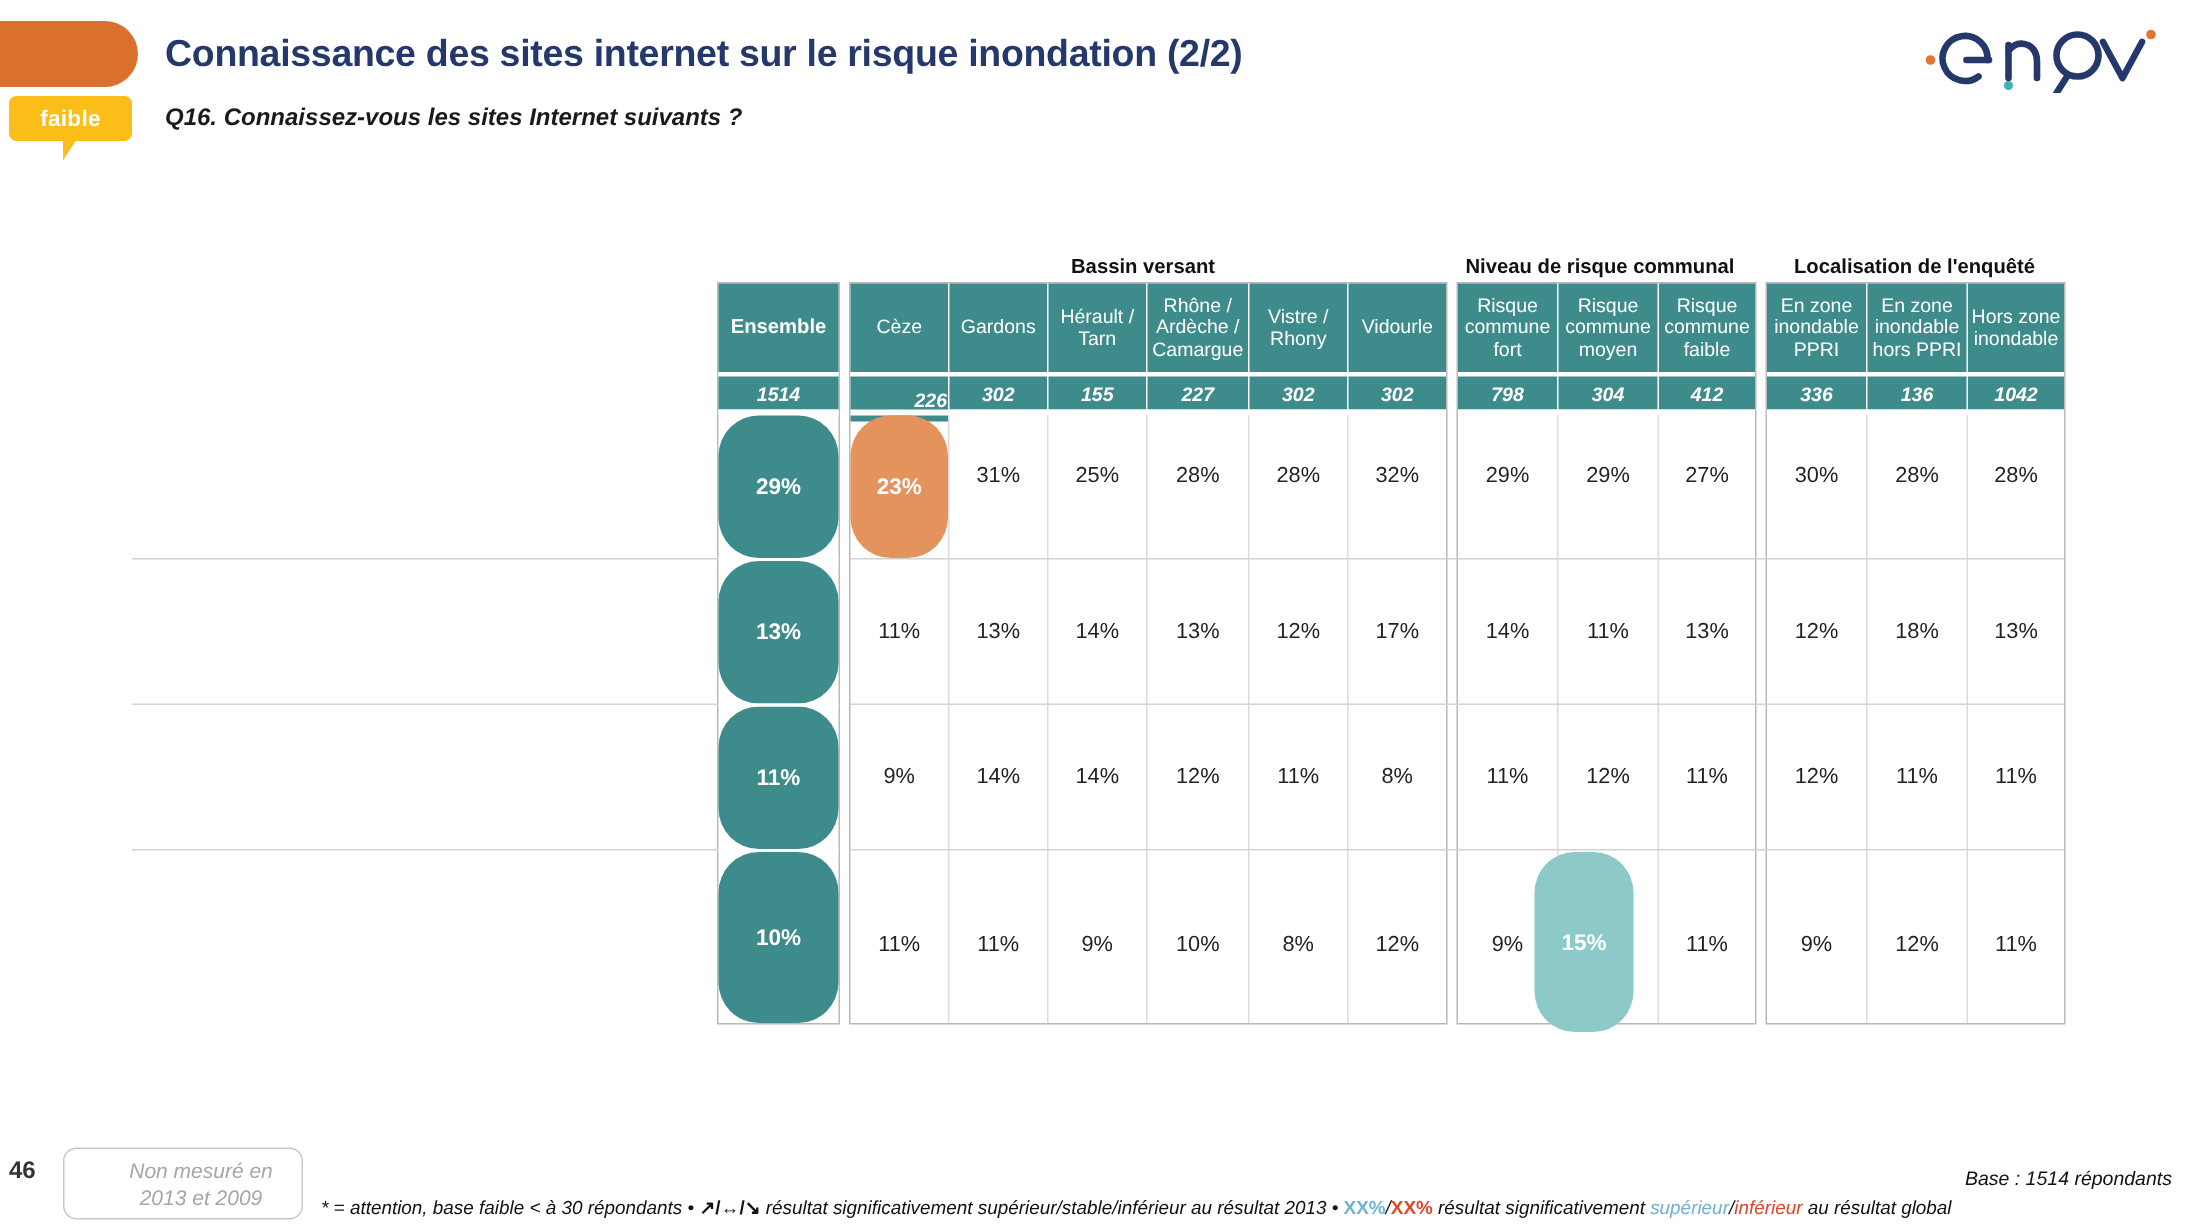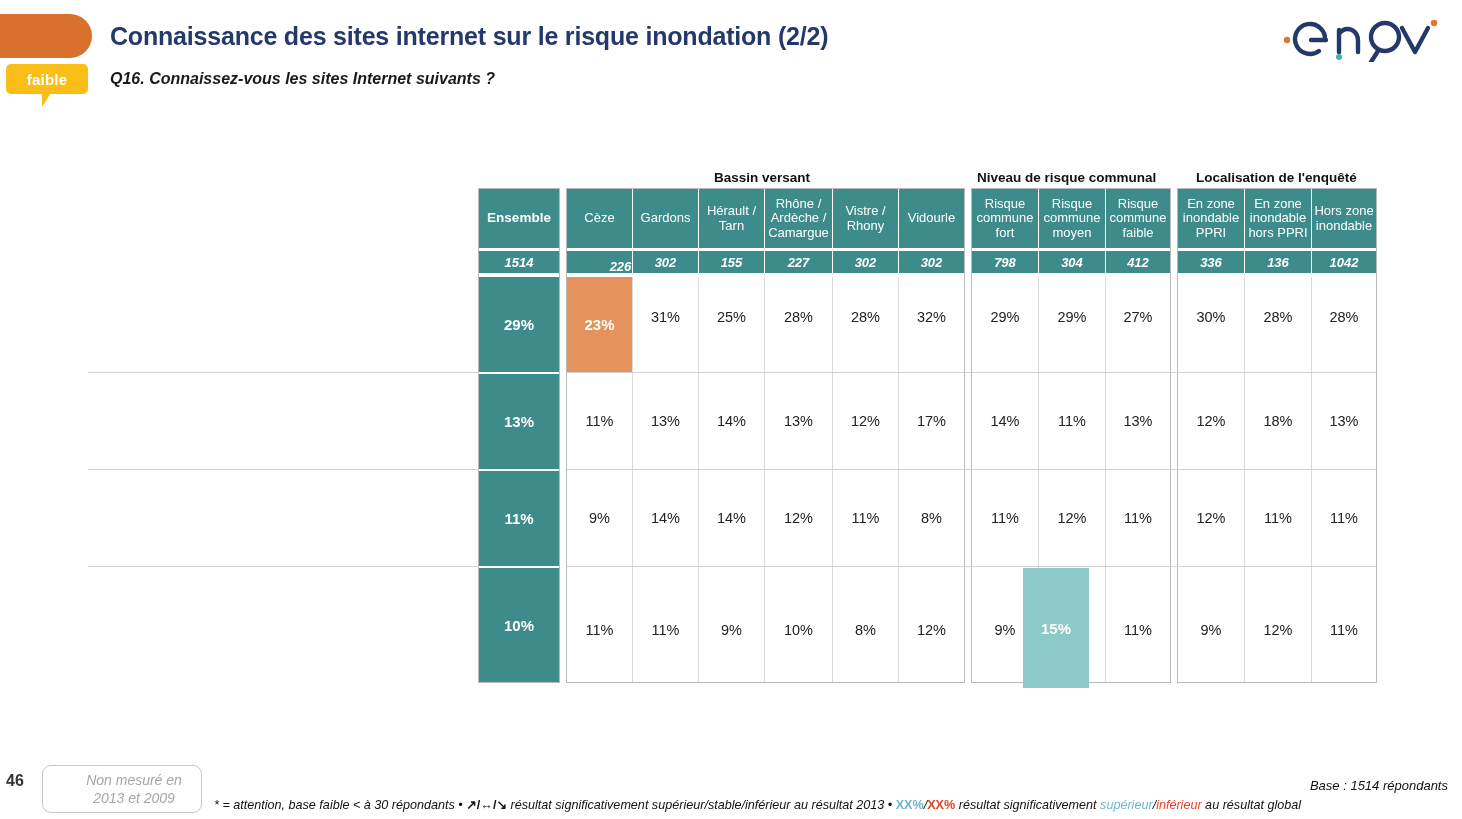--- a/index.html
+++ b/index.html
@@ -62,21 +62,21 @@
   .hcell.bold { font-weight:bold; font-size:13.5px; }
   .bcell {
     position:absolute; background:#3E8B8B; color:#ffffff;
     display:flex; align-items:center; justify-content:center;
     font-size:13px; font-style:italic; font-weight:bold;
   }
   .sep { position:absolute; background:#ffffff; }
 
   .dcell {
     position:absolute; display:flex; align-items:center; justify-content:center;
-    font-size:14.5px; color:#222; background:transparent;
+    font-size:14.5px; color:#222; background:transparent;border-radius:27px;
   }
   .dcell.ens { background:#3E8B8B; color:#ffffff; font-weight:bold; font-size:15px; }
   .dcell.hi-orange { background:#E3935B; color:#ffffff; font-weight:bold; font-size:15px; }
   .dcell.hi-teal { background:#8DC9C9; color:#ffffff; font-weight:bold; font-size:15px; }
 
   .vline { position:absolute; width:1px; background:#dcdcdc; }
   .hline { position:absolute; height:1px; background:#d2d2d2; }
 
   
   .pagenum {

